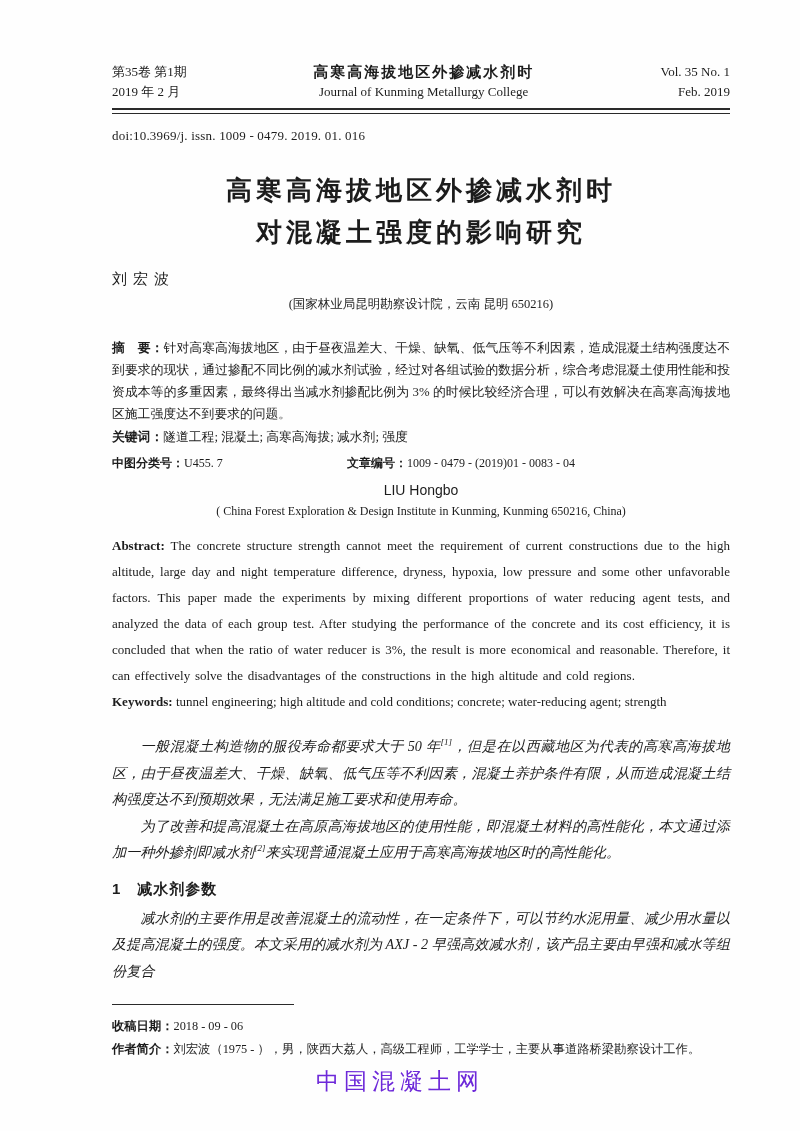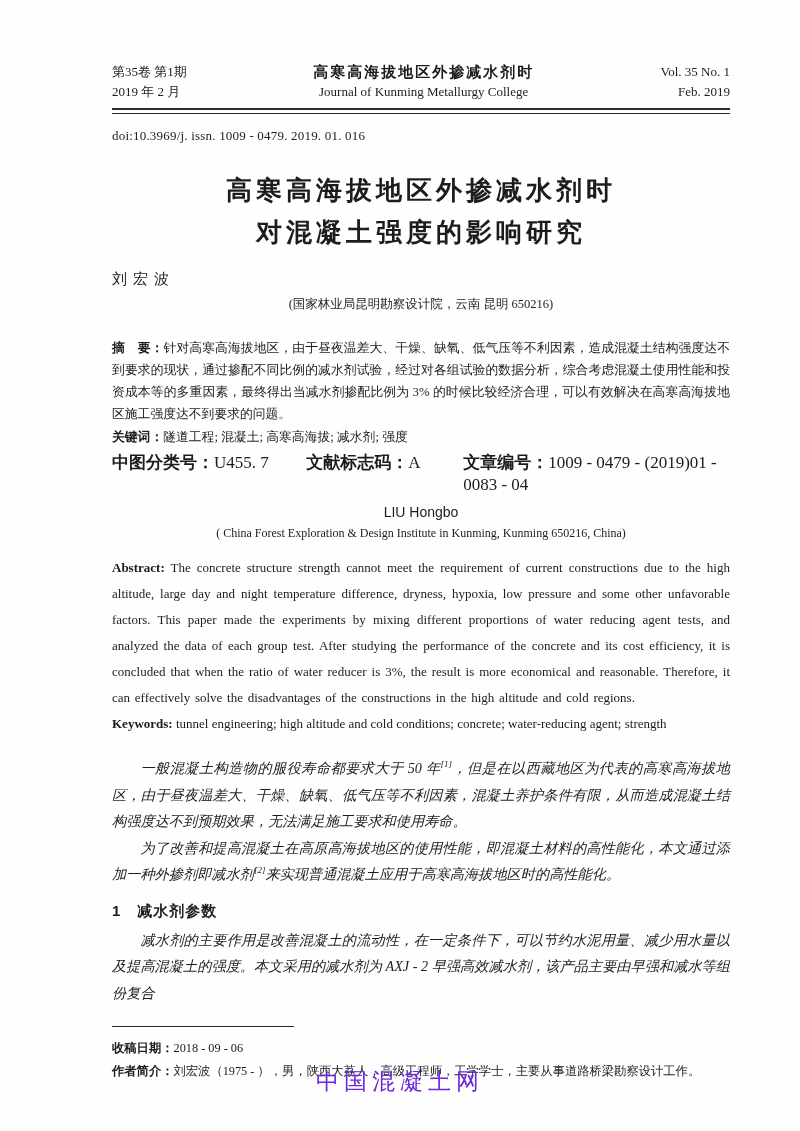--- a/index.html
+++ b/index.html
@@ -49,21 +49,21 @@
     line-height: 22px;
     text-align: justify;
   }
   .label-hei {
     font-family: "Liberation Sans", "DejaVu Sans", sans-serif;
     font-weight: bold;
   }
   .keywords-cn { margin-top: 1px; font-size: 12.8px; line-height: 22px; }
   .clc-row {
     margin-top: 4px;
-    font-size: 17px;
+    font-size: 12px;
     line-height: 22px;
     display: flex;
   }
   .clc-row .cell-1 { width: 235px; }
   .clc-row .cell-2 { width: 190px; }
   
   .title-en {
     margin: 28px 0 0 0;
     font-size: 17.5px;
     font-weight: bold;
@@ -149,21 +149,20 @@
 
   <div class="author-cn">刘宏波</div>
   <div class="affil-cn">(国家林业局昆明勘察设计院，云南 昆明 650216)</div>
 
   <div class="abstract-cn"><span class="label-hei">摘　要：</span><span>针对高寒高海拔地区，由于昼夜温差大、干燥、缺氧、低气压等不利因素，造成混凝土结构强度达不到要求的现状，通过掺配不同比例的减水剂试验，经过对各组试验的数据分析，综合考虑混凝土使用性能和投资成本等的多重因素，最终得出当减水剂掺配比例为 3% 的时候比较经济合理，可以有效解决在高寒高海拔地区施工强度达不到要求的问题。</span></div>
 
   <div class="keywords-cn"><span class="label-hei">关键词：</span><span>隧道工程; 混凝土; 高寒高海拔; 减水剂; 强度</span></div>
 
   <div class="clc-row">
     <span class="cell-1"><span class="label-hei">中图分类号：</span><span>U455. 7</span></span>
-    <span class="cell-2"><span class="label-hei">文献标志码：</span><span>A</span></span>
     <span class="cell-3"><span class="label-hei">文章编号：</span><span>1009 - 0479 - (2019)01 - 0083 - 04</span></span>
   </div>
 
 
   <div class="author-en">LIU Hongbo</div>
   <div class="affil-en">( China Forest Exploration &amp; Design Institute in Kunming, Kunming 650216, China)</div>
 
   <div class="abstract-en"><span class="label-en">Abstract:</span><span> The concrete structure strength cannot meet the requirement of current constructions due to the high altitude, large day and night temperature difference, dryness, hypoxia, low pressure and some other unfavorable factors. This paper made the experiments by mixing different proportions of water reducing agent tests, and analyzed the data of each group test. After studying the performance of the concrete and its cost efficiency, it is concluded that when the ratio of water reducer is 3%, the result is more economical and reasonable. Therefore, it can effectively solve the disadvantages of the constructions in the high altitude and cold regions.</span></div>
 
   <div class="keywords-en"><span class="label-en">Keywords:</span><span> tunnel engineering; high altitude and cold conditions; concrete; water-reducing agent; strength</span></div>

